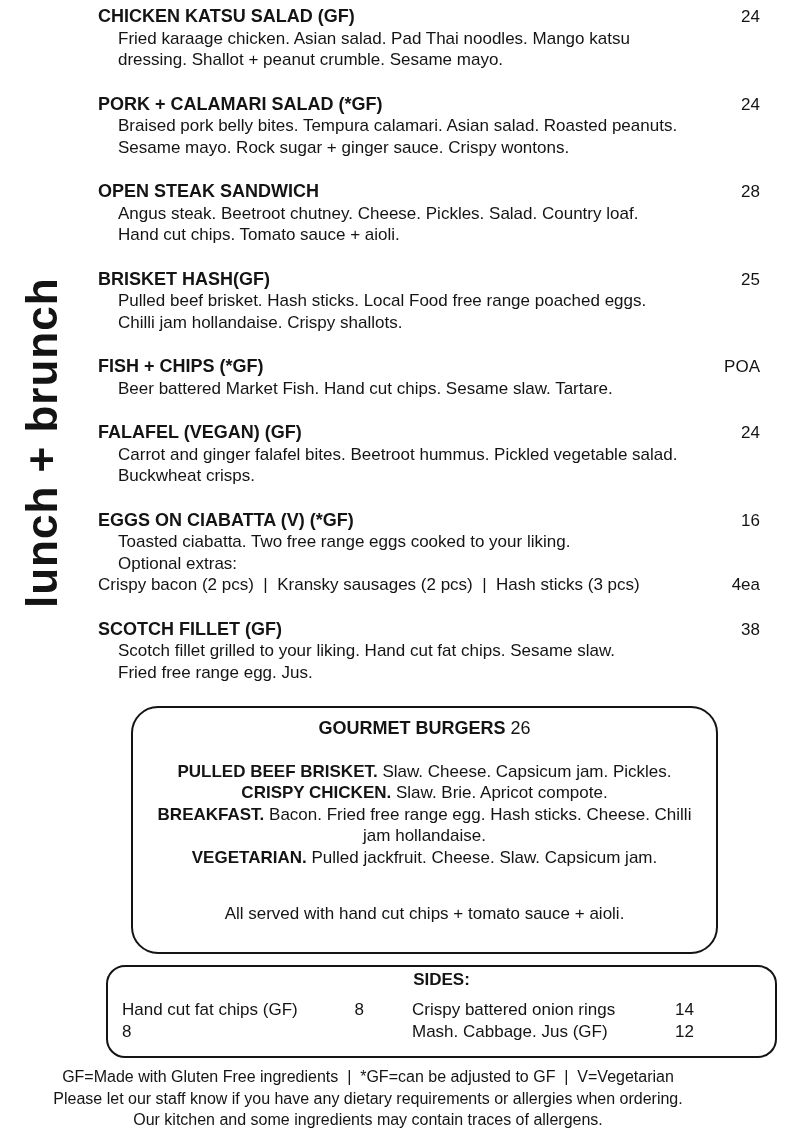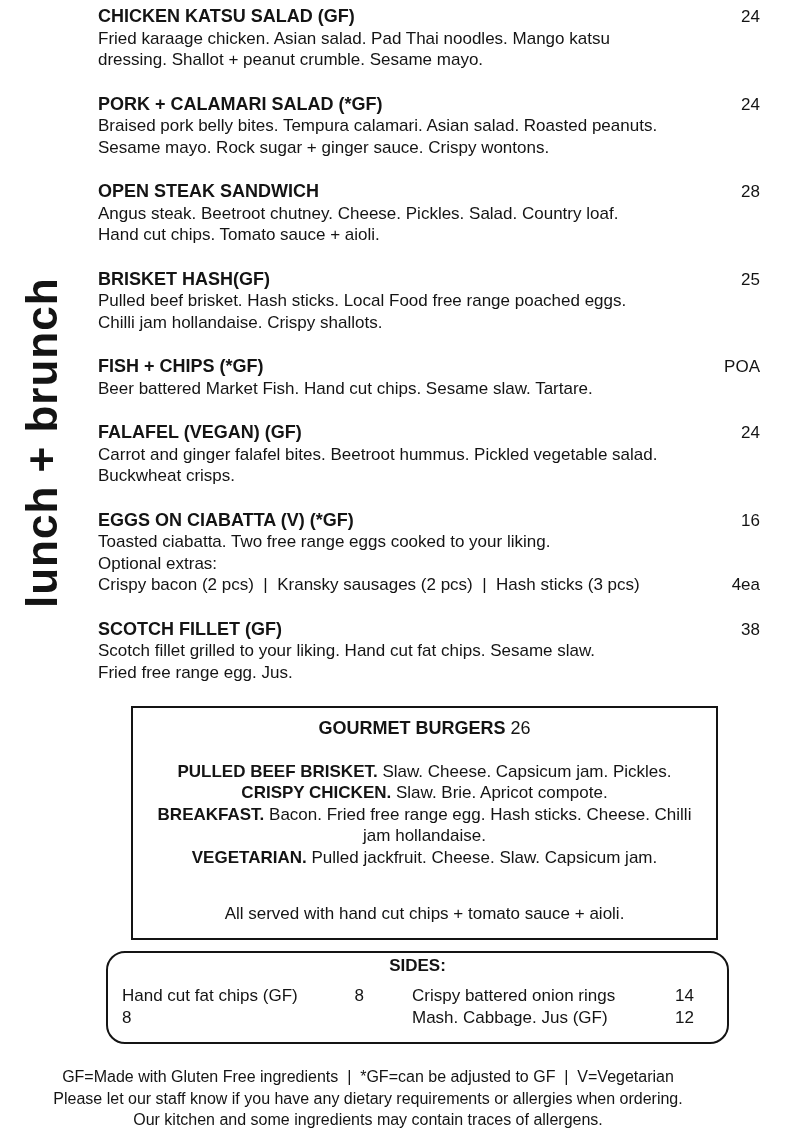--- a/index.html
+++ b/index.html
@@ -48,57 +48,59 @@
     font-weight: bold;
     font-size: 18px;
   }
   .item-price {
     font-size: 17px;
     font-weight: normal;
   }
   .desc-line {
     font-size: 17px;
     line-height: 21.5px;
+    margin-left: 20px;
   }
   .extras-row {
     display: flex;
     justify-content: space-between;
     font-size: 17px;
     line-height: 21.5px;
   }
   
   .box {
     border: 2.5px solid #141414;
     box-sizing: border-box;
   }
   .burgers-box {
     margin-left: 33px;
     width: 587px;
-    padding: 10px 14px 13px;
+    padding: 10px 14px 27px;
     text-align: center;
+    border-radius: 27px;
   }
   .burgers-title {
     font-size: 18px;
     line-height: 21.5px;
   }
   .b { font-weight: bold; }
   .burger-list { margin-top: 21px; }
   .burger-line {
     font-size: 17px;
     line-height: 21.5px;
   }
   .burgers-note {
     margin-top: 35px;
     font-size: 17px;
     line-height: 21.5px;
   }
   .sides-box {
     margin-left: 8px;
     margin-top: 11px;
-    width: 623px;
+    width: 671px;
     padding: 2px 0 14px;
     border-radius: 19px;
   }
   .sides-title {
     text-align: center;
     font-weight: bold;
     font-size: 17px;
     line-height: 21.5px;
   }
   .sides-grid {

